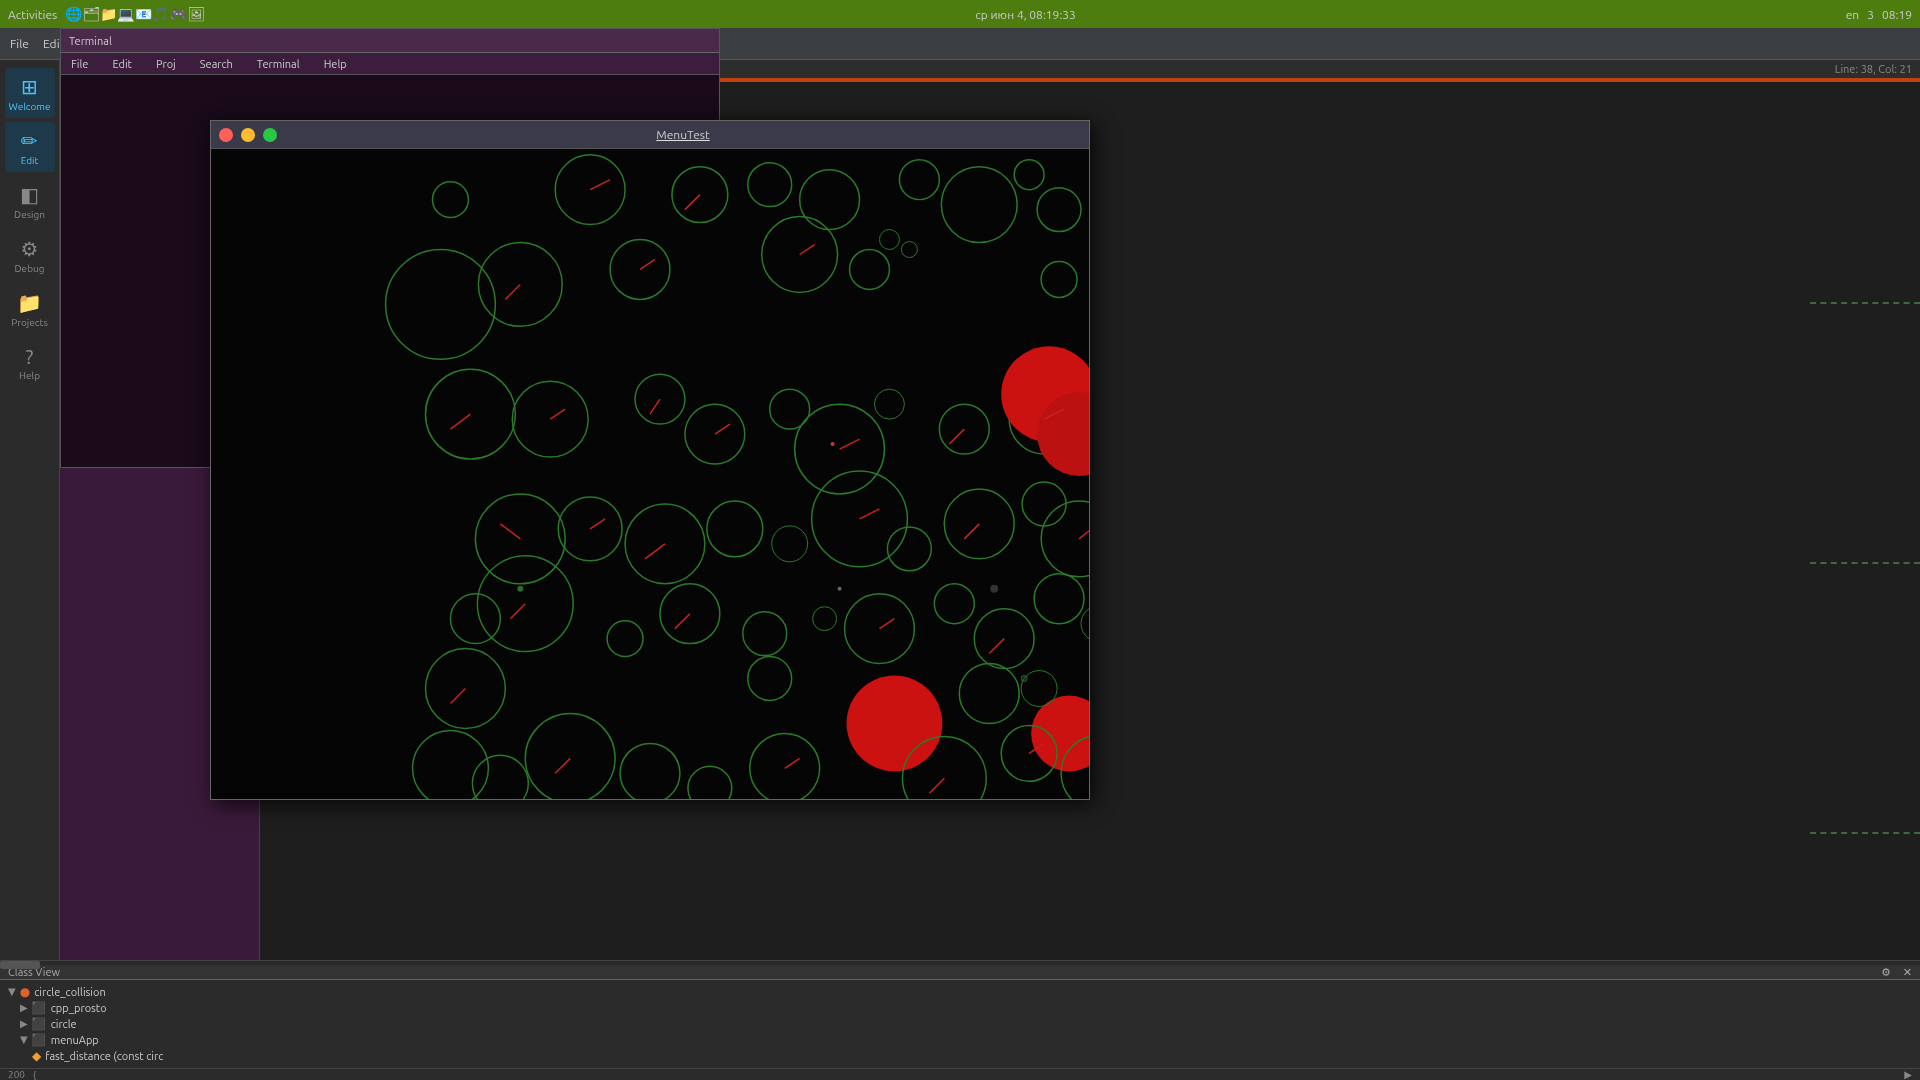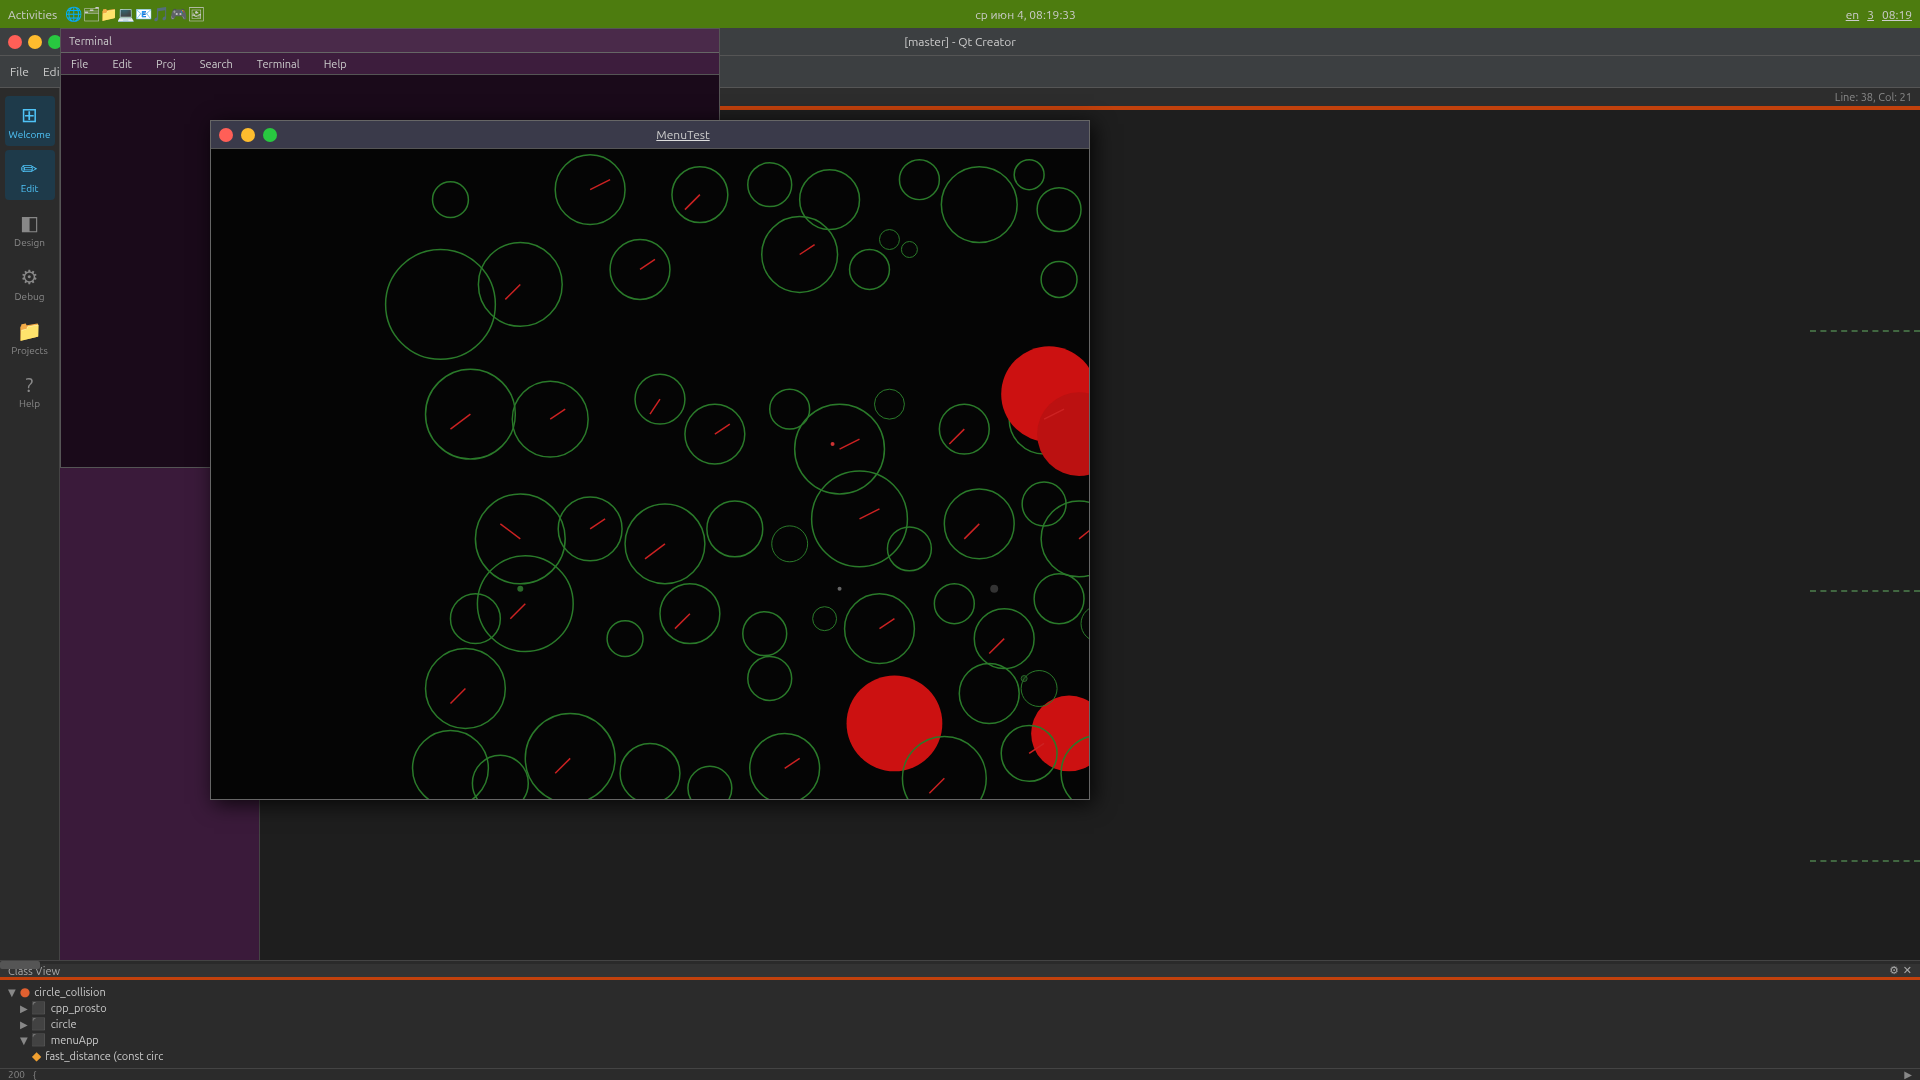--- a/index.html
+++ b/index.html
@@ -22,21 +22,21 @@
       display: flex;
       align-items: center;
       justify-content: space-between;
       padding: 0 8px;
       z-index: 100;
       color: #ccc;
       font-size: 12px;
     }
     #system-bar .left { display: flex; align-items: center; gap: 8px; }
     #system-bar .center { display: flex; align-items: center; gap: 4px; }
-    #system-bar .right { display: flex; align-items: flex-end; gap: 8px; text-decoration: underline; }
+    #system-bar .right { display: flex; align-items: flex-end; gap: 8px; }
 
     
     #title-overlay {
       position: absolute;
       top: 0; left: 0; right: 0;
       height: 28px;
       background: transparent;
       display: flex;
       align-items: center;
       padding-left: 60px;
@@ -264,24 +264,24 @@
       z-index: 10;
       display: flex;
       flex-direction: column;
     }
     #bottom-panel-header {
       height: 26px;
       background: #333;
       display: flex;
       align-items: center;
       padding: 0 8px;
-      gap: 4px;
+      gap: 12px;
       font-size: 11px;
       color: #aaa;
-      border-bottom: 3px solid #c2410c;
+      border-bottom: 1px solid #c2410c;
     }
     #class-view-content {
       flex: 1;
       padding: 4px 8px;
       font-size: 11px;
     }
     .tree-item {
       display: flex;
       align-items: center;
       padding: 1px 0;
@@ -329,29 +329,20 @@
     <span>08:19</span>
   </div>
 </div>
 
 <div id="title-overlay">
   <span>Вектор движения. Столкновение окружностей. Язык программирования С++.</span>
 </div>
 
 <div id="qt-creator">
 
-  <div id="qt-title-bar">
-    <div class="win-controls">
-      <span class="win-btn close"></span>
-      <span class="win-btn min"></span>
-      <span class="win-btn max"></span>
-    </div>
-    <div class="window-title">[master] - Qt Creator</div>
-    <div style="width:54px"></div>
-  </div>
 
   <div id="qt-toolbar">
     <span class="menu-item-label">File</span>
     <span class="menu-item-label">Edit</span>
     <span class="menu-item-label">Bu...</span>
     <div class="toolbar-separator"></div>
     <button class="toolbar-btn" style="color:#4a4;">▶</button>
     <button class="toolbar-btn" style="color:#4a4;">▶︎</button>
     <button class="toolbar-btn">🔨</button>
     <div class="toolbar-separator"></div>

